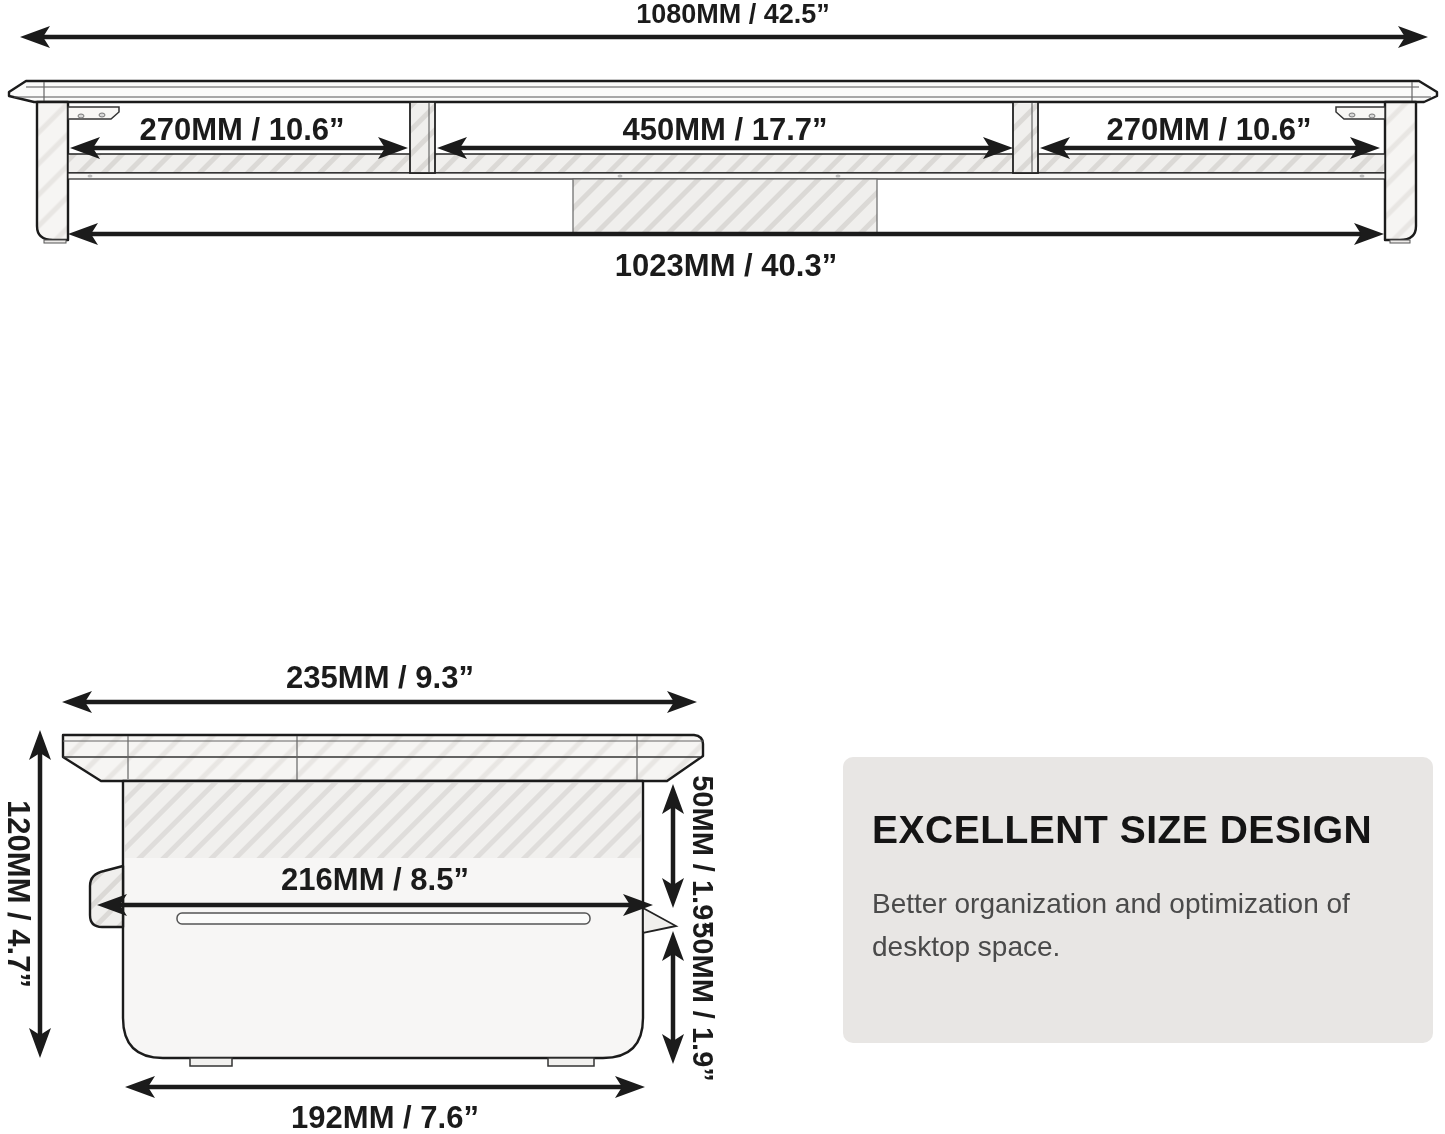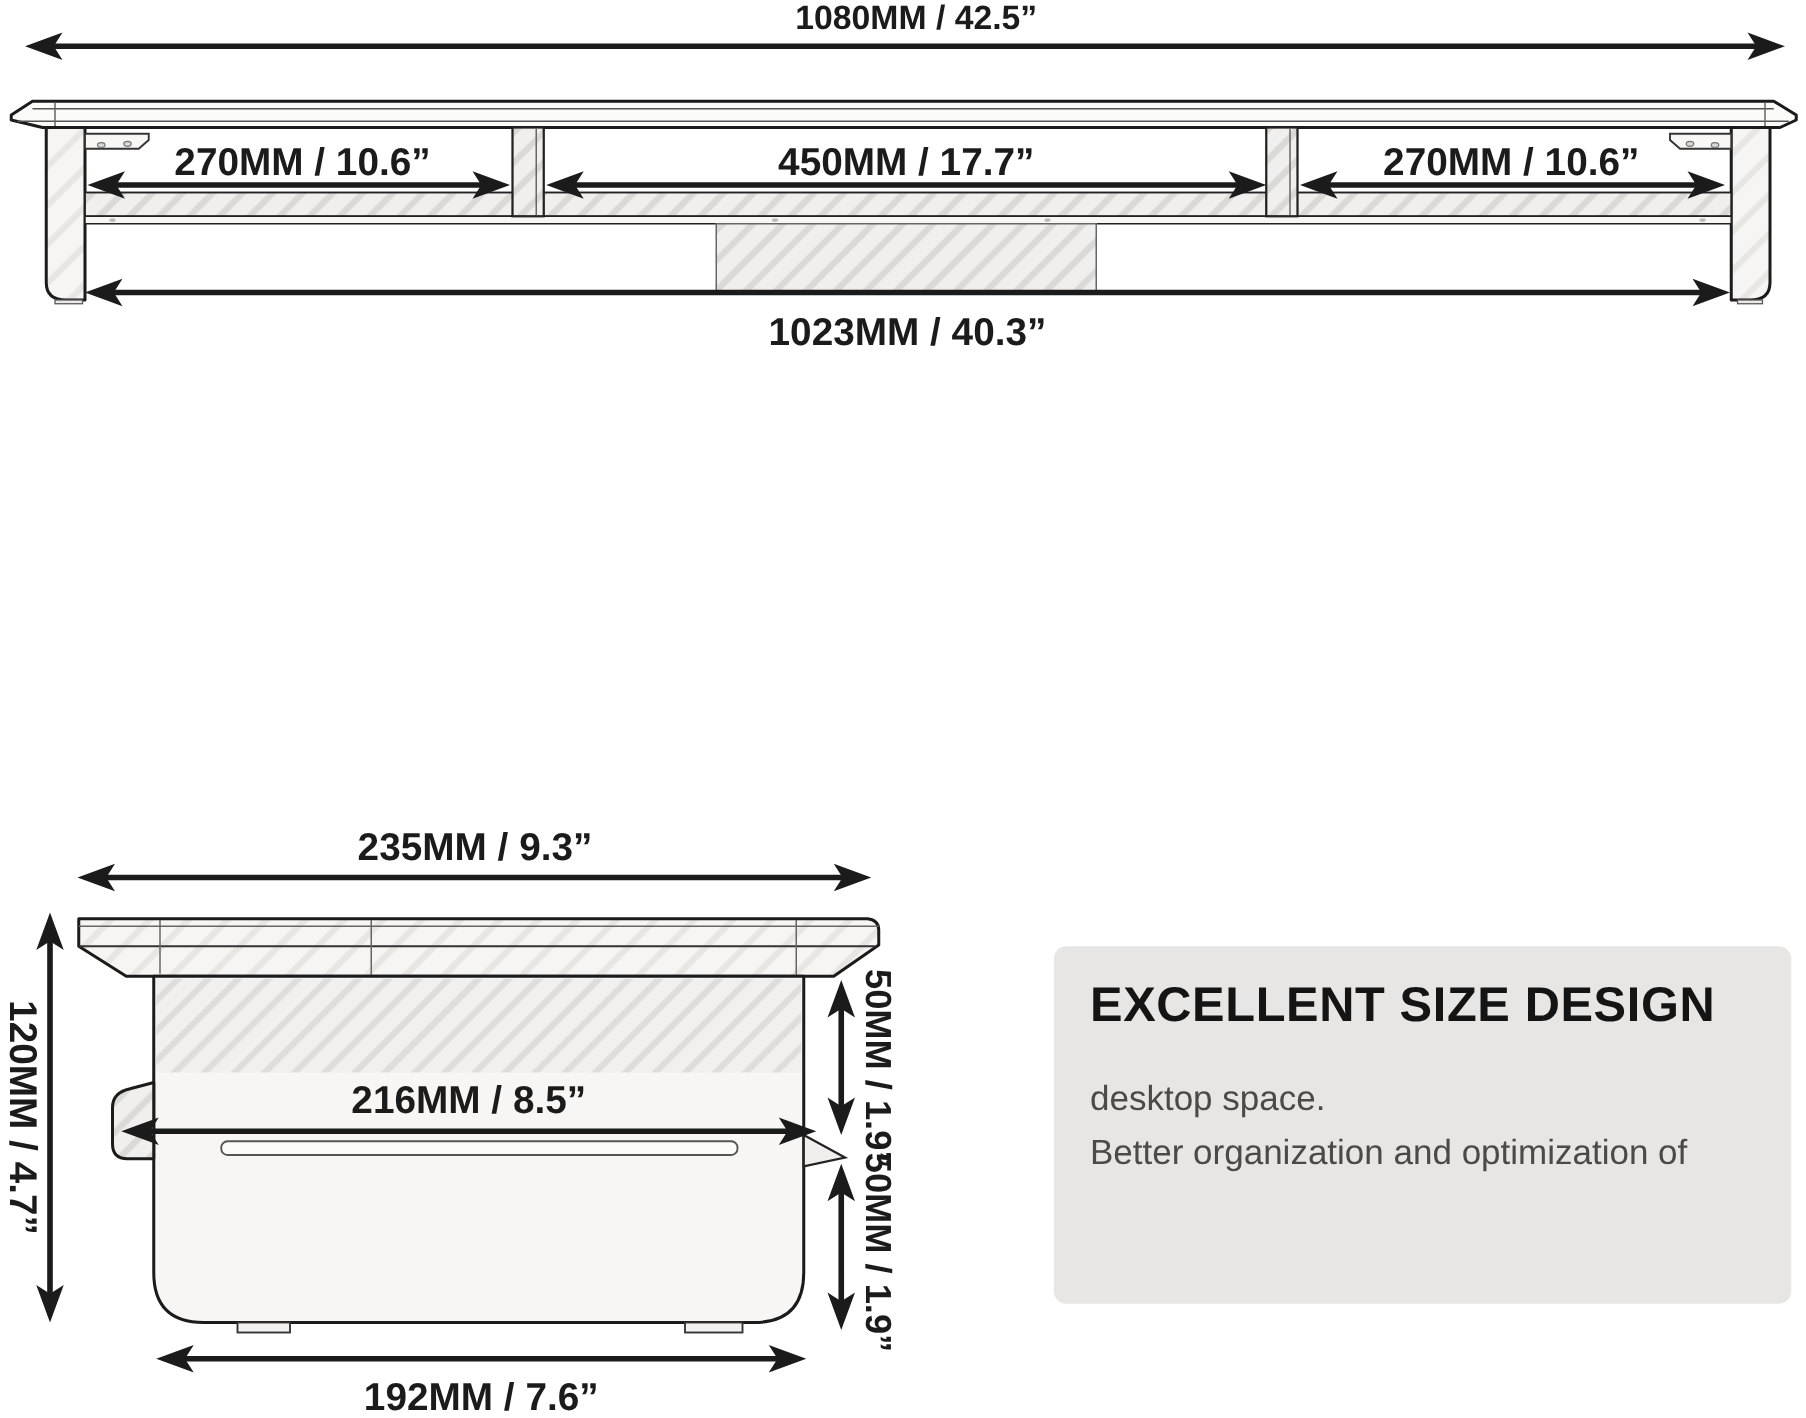--- a/index.html
+++ b/index.html
@@ -7,21 +7,21 @@
           font-family:"Liberation Sans",sans-serif;}
   svg{position:absolute;left:0;top:0;}
   svg text{font-family:"Liberation Sans","DejaVu Sans",sans-serif;font-weight:700;fill:#1b1b1b;}
   .dim-line{stroke:#1b1b1b;stroke-width:4.5;}
   .head{fill:#1b1b1b;stroke:none;}
   .outline{stroke:#1b1b1b;stroke-width:2.4;stroke-linejoin:round;fill:#fbfbfa;}
   .thin{stroke:#555;stroke-width:1.2;fill:none;}
   .seam{stroke:#666;stroke-width:1.2;fill:none;}
   .info-box{position:absolute;left:843px;top:757px;width:590px;height:286px;
             background:#e8e6e4;border-radius:10px;}
-  .info-title{margin:28px 0 0 29px;font-size:39px;line-height:1;font-weight:700;
+  .info-title{margin:53px 0 0 29px;font-size:39px;line-height:1;font-weight:700;
               letter-spacing:.5px;color:#141414;}
   .info-body{margin:33px 0 0 29px;font-size:28px;line-height:43px;font-weight:400;
              color:#4a4a4a;}
   .info-line{white-space:pre-wrap;}
 </style>
 </head>
 <body>
 
 <div class="canvas">
 <svg width="1445" height="1134" viewBox="0 0 1445 1134">
@@ -167,17 +167,17 @@
       <path class="head" d="M125,1087 l30,-11 l-7,11 l7,11 Z"></path>
       <path class="head" d="M645,1087 l-30,-11 l7,11 l-7,11 Z"></path>
     </g>
     <text x="385" y="1128" font-size="31" text-anchor="middle">192MM / 7.6”</text>
   </g>
 </svg>
 
   <div class="info-box">
     <div class="info-title">EXCELLENT SIZE DESIGN</div>
     <div class="info-body">
+      <div class="info-line">Better organization and optimization of</div>
       <div class="info-line">desktop space.</div>
-      <div class="info-line">Better organization and optimization of</div>
     </div>
   </div>
 </div>
 
 </body></html>

